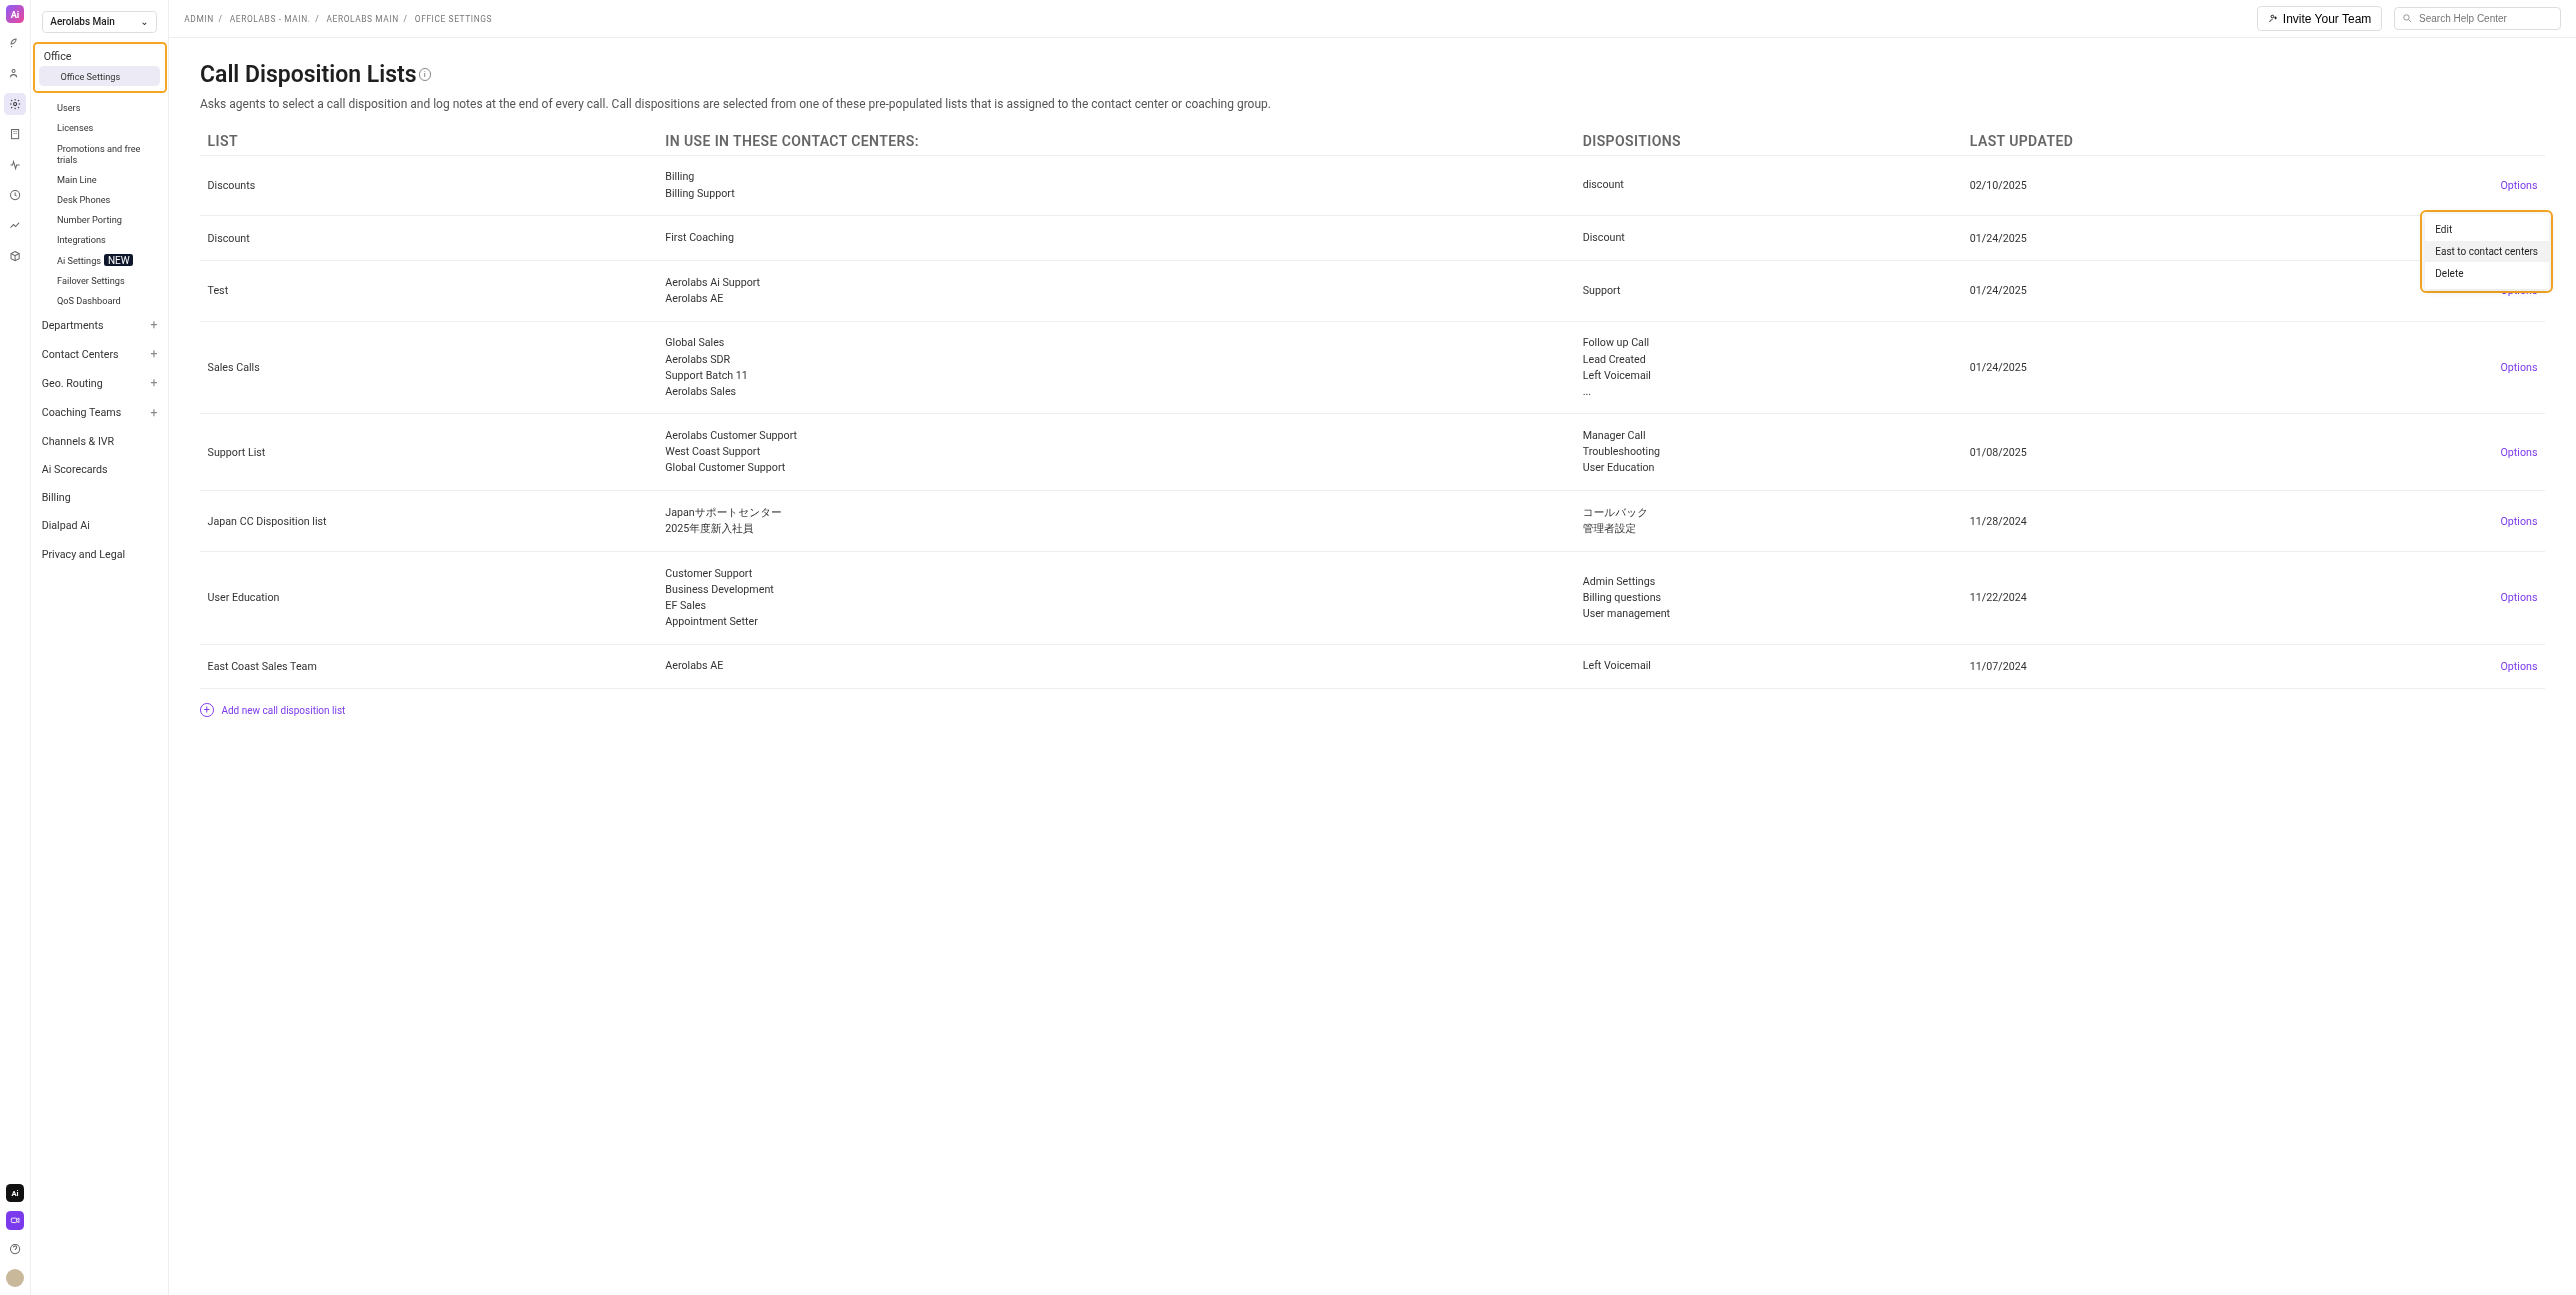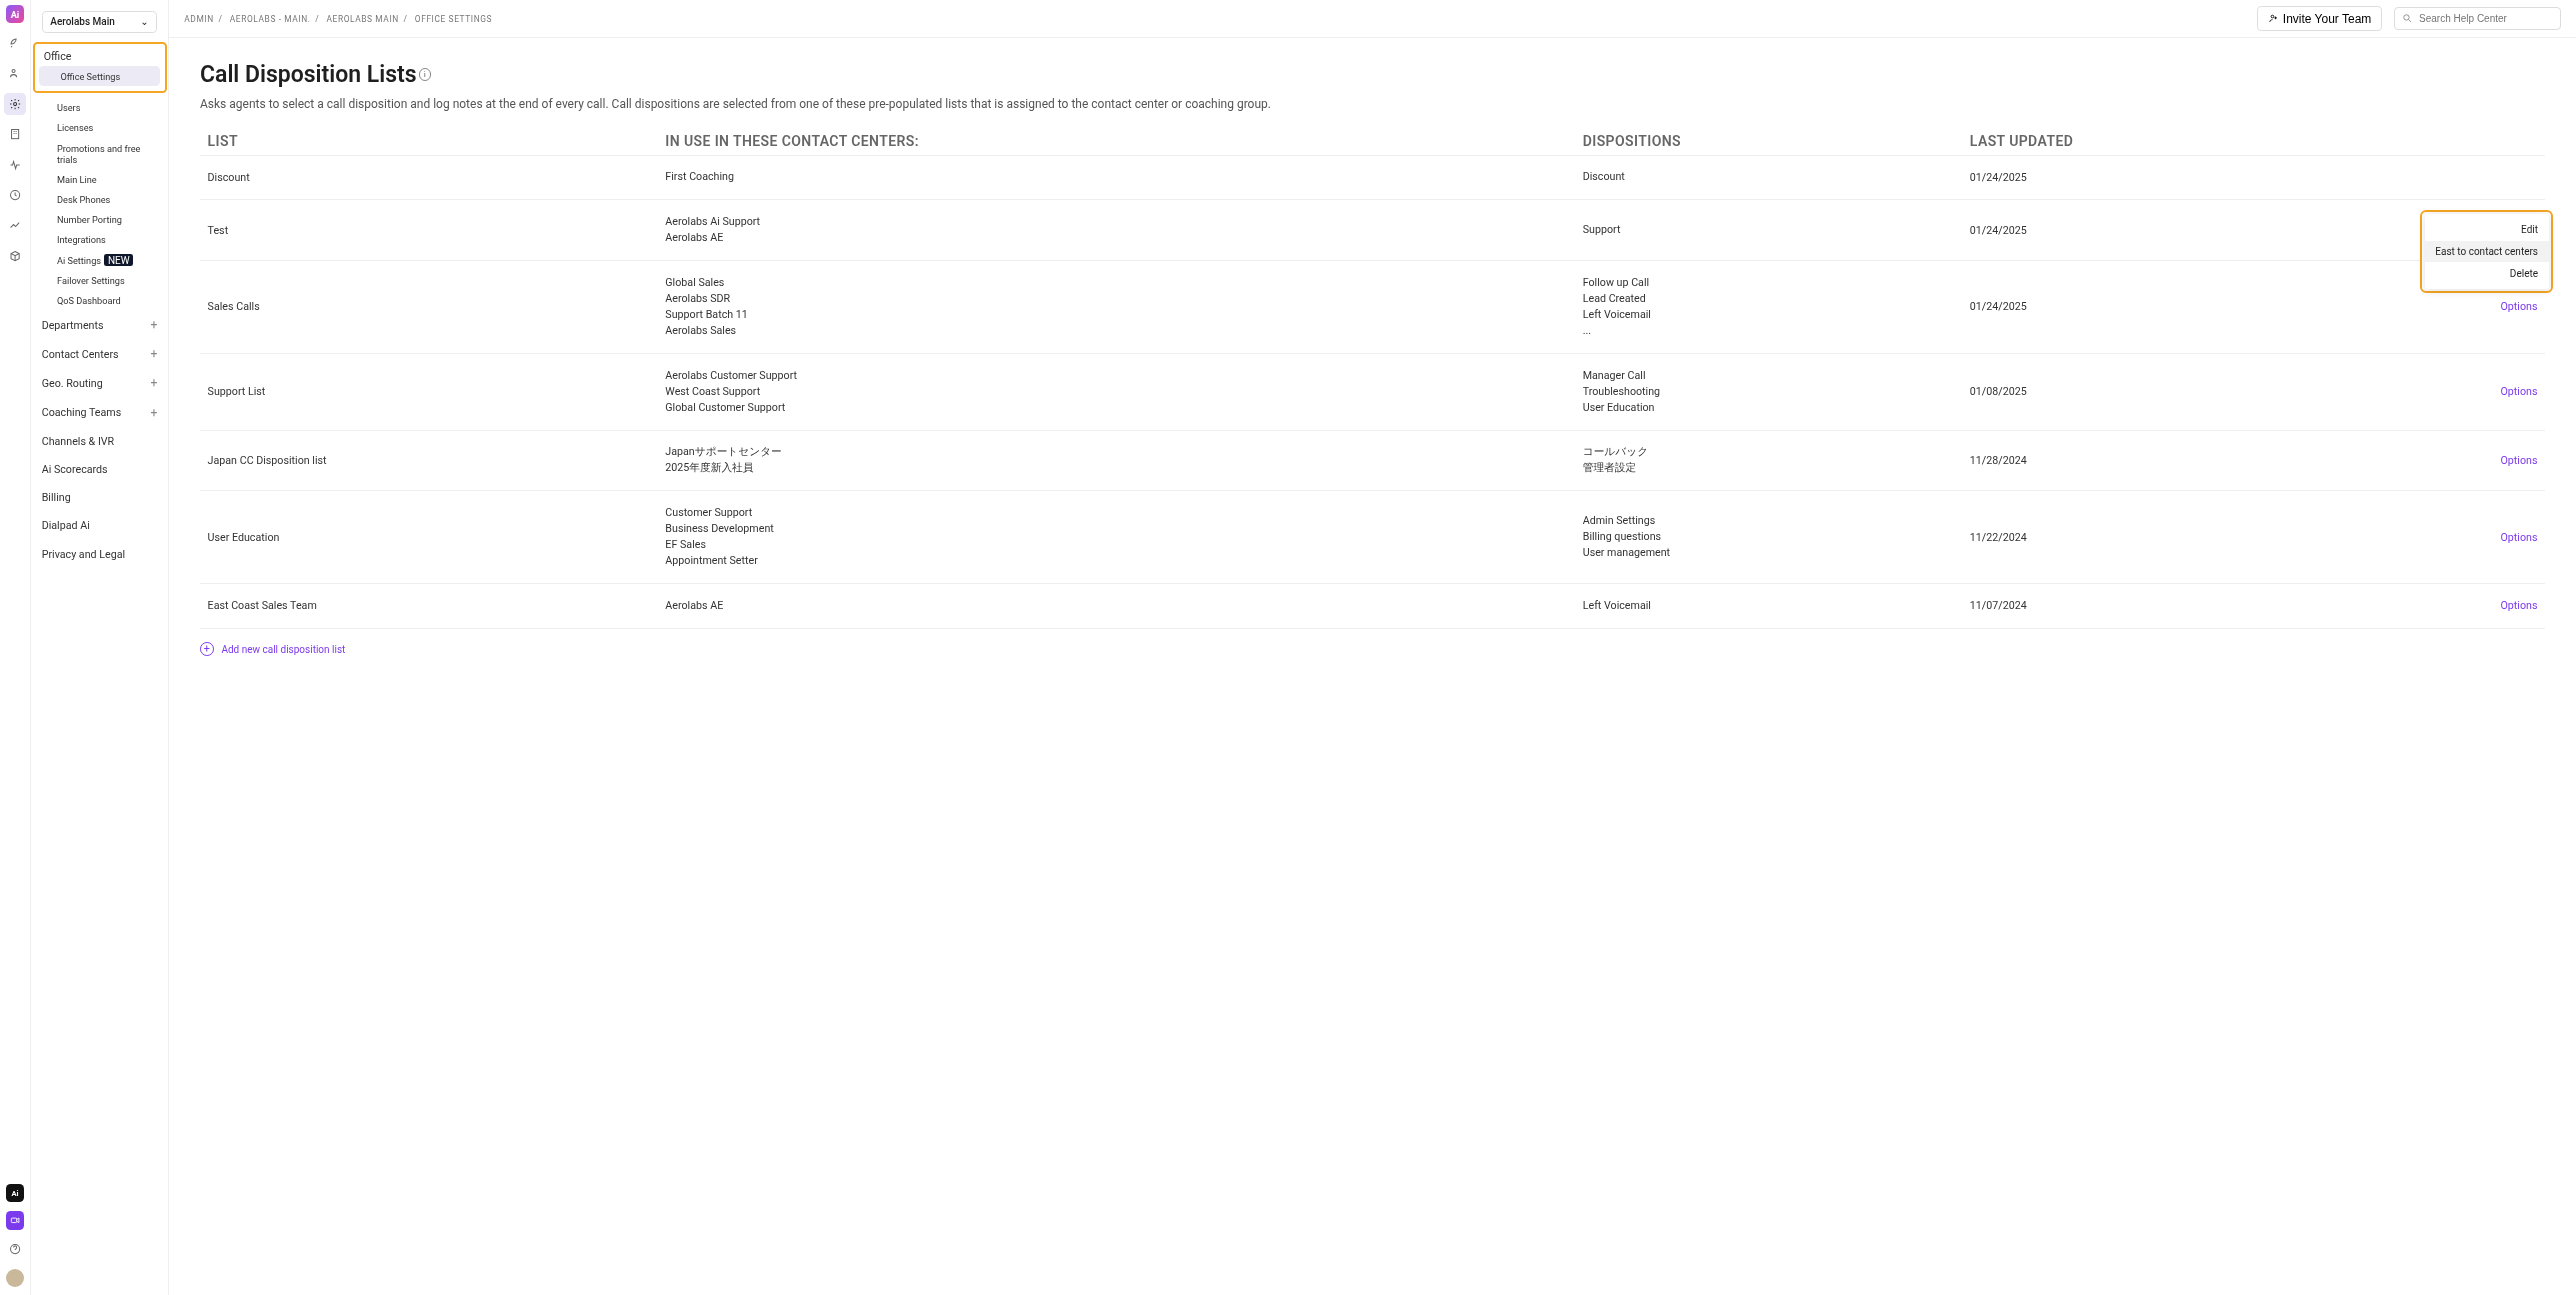--- a/index.html
+++ b/index.html
@@ -47,21 +47,21 @@
   thead th { text-align:left; font-size:14px; letter-spacing:0.4px; color:#666; text-transform:uppercase; font-weight:600; padding:6.1px 7.6px; border-bottom:0.8px solid #eee;}
   tbody td { padding:13.8px 7.6px; border-bottom:0.8px solid #eee; font-size:10.7px; vertical-align:middle; color:#333;}
   tbody td .multi { line-height:1.5; }
   .options-link { color:#7c3aed; cursor:pointer; text-align:right;}
   td.opts { text-align:right; }
 
   .add-row { display:flex; align-items:center; gap:7.6px; margin-top:13.8px; color:#7c3aed; cursor:pointer; font-size:10px;}
   .add-circle { width:13.8px;height:13.8px;border:1.1px solid #7c3aed;border-radius:50%;display:flex;align-items:center;justify-content:center;font-size:10.7px;line-height:1;}
 
   
-  .dropdown { position:absolute; right:23px; top:172px; border:2.3px solid #f5a623; border-radius:6.1px; padding:2.3px; background:#fff;text-align:right;}
+  .dropdown { position:absolute; right:23px; top:172px; border:2.3px solid #f5a623; border-radius:6.1px; padding:2.3px; background:#fff;}
   .dropdown-inner { background:#fff; border-radius:3.1px; box-shadow:0 1.5px 9.2px rgba(0,0,0,0.12); padding:4.6px 0; min-width:122px;}
   .dd-item { padding:5.4px 10.7px; font-size:10px; cursor:pointer;}
   .dd-item.hover { background:#f2f2f2;}
 
   svg { display:block; }
 </style>
 </head>
 <body>
 
 <div class="icon-rail">
@@ -225,20 +225,31 @@
         <tr>
           <th>LIST</th>
           <th>IN USE IN THESE CONTACT CENTERS:</th>
           <th>DISPOSITIONS</th>
           <th>LAST UPDATED</th>
           <th></th>
         </tr>
       </thead>
       <tbody id="table-body">
           <tr>
+            <td>Discounts</td>
+            <td>
+              <div class="multi">Billing<br>Billing Support</div>
+            </td>
+            <td>
+              <div class="multi">discount</div>
+            </td>
+            <td>02/10/2025</td>
+            <td class="opts"><span class="options-link">Options</span></td>
+          </tr>
+          <tr>
             <td>Discount</td>
             <td>
               <div class="multi">First Coaching</div>
             </td>
             <td>
               <div class="multi">Discount</div>
             </td>
             <td>01/24/2025</td>
             <td class="opts"></td>
           </tr>

